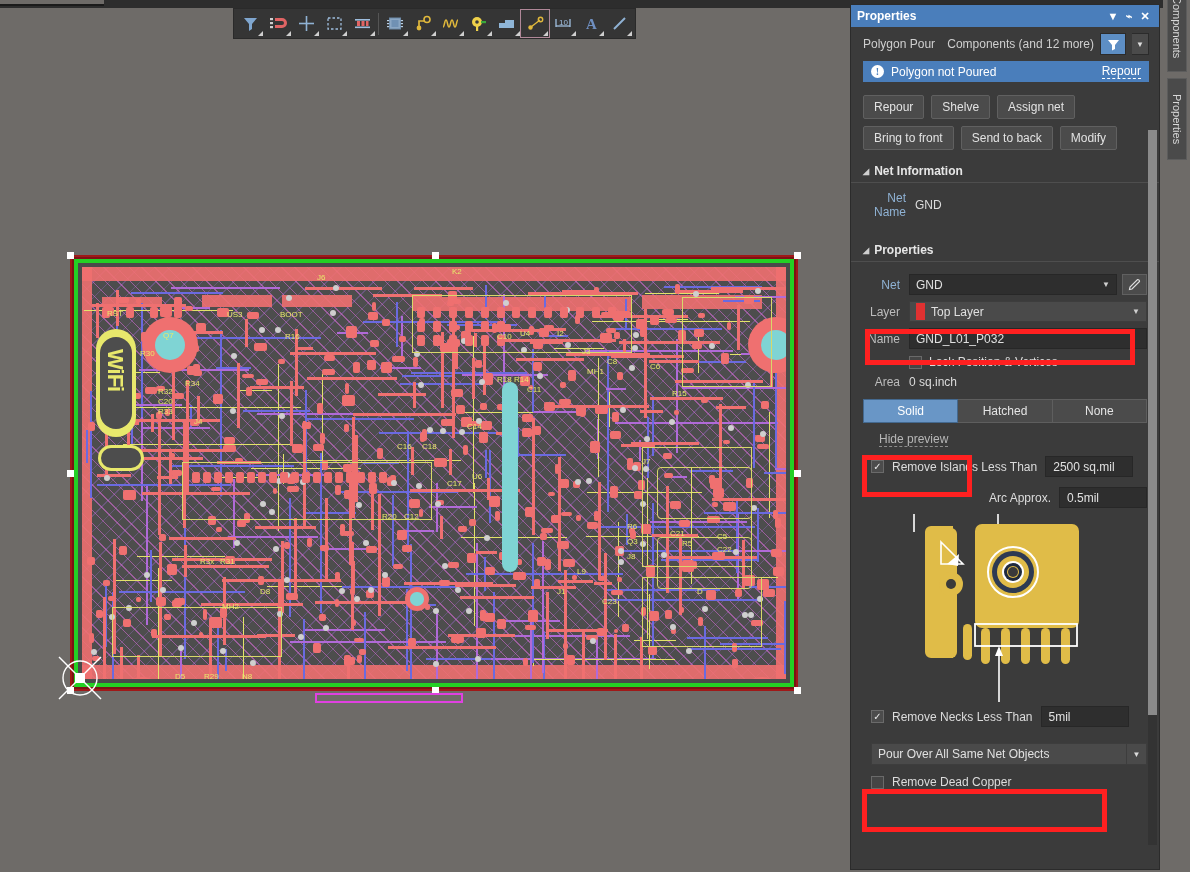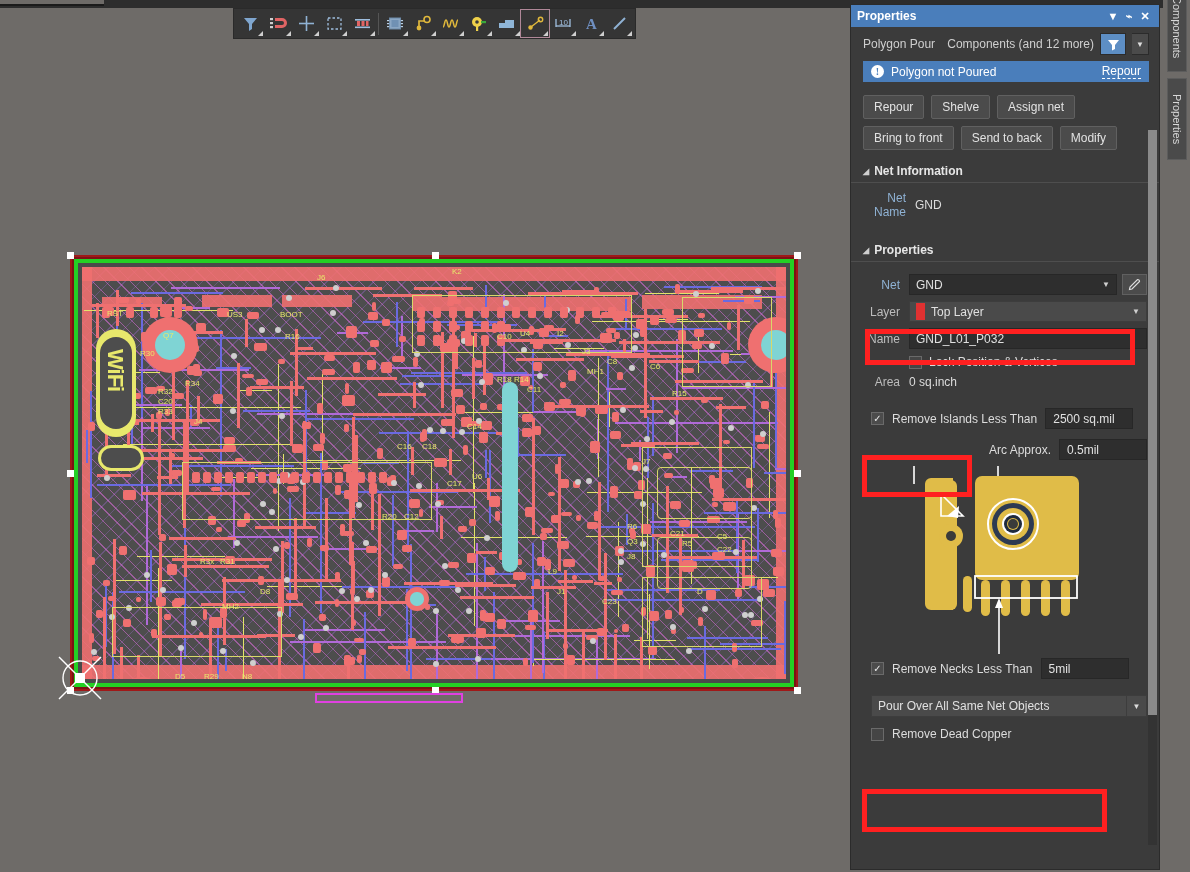--- a/index.html
+++ b/index.html
@@ -1055,21 +1055,21 @@
             <div class="silk" style="left:300px;top:245px">R20</div>
             <div class="silk" style="left:568px;top:95px">C6</div>
             <div class="silk" style="left:590px;top:122px">R15</div>
             <div class="silk" style="left:560px;top:190px">J7</div>
             <div class="silk" style="left:545px;top:255px">R6</div>
             <div class="silk" style="left:545px;top:270px">Q3</div>
             <div class="silk" style="left:600px;top:272px">R5</div>
             <div class="silk" style="left:635px;top:265px">C5</div>
             <div class="silk" style="left:635px;top:278px">C22</div>
             <div class="silk" style="left:615px;top:320px">D</div>
-            <div class="silk" style="left:466px;top:300px">L9</div>
+            <div class="silk" style="left:495px;top:300px">L9</div>
             <div class="silk" style="left:545px;top:285px">J8</div>
             <div class="silk" style="left:520px;top:330px">C23</div>
             <div class="silk" style="left:588px;top:262px">C21</div>
             <div class="silk" style="left:475px;top:320px">J1</div>
             <div class="silk" style="left:178px;top:320px">D8</div>
             <div class="silk" style="left:138px;top:290px">R31</div>
             <div class="silk" style="left:118px;top:290px">R3x</div>
             <div class="silk" style="left:93px;top:405px">D5</div>
             <div class="silk" style="left:122px;top:405px">R29</div>
             <div class="silk" style="left:160px;top:405px">N8</div>
@@ -1293,21 +1293,29 @@
           <span>Lock Position &amp; Vertices</span>
         </span>
       </div>
 
       <div class="prow" style="margin-bottom:2px">
         <span class="k grey">Area</span>
         <span style="font-size:12px;color:#dcdcdc">0 sq.inch</span>
       </div>
     </div>
 
-
+    <div class="segbar">
+      <div class="seg on">Solid</div>
+      <div class="seg">Hatched</div>
+      <div class="seg">None</div>
+    </div>
+
+    <div style="padding-left:8px">
+      <span class="hidepv">Hide preview</span>
+    </div>
 
     <div style="display:flex;align-items:center;gap:8px;margin:9px 12px 0 20px;">
       <span class="cb">✓</span>
       <span style="font-size:12px;color:#dcdcdc">Remove Islands Less Than</span>
       <span class="inline-field" style="width:88px">
         <span>2500 sq.mil</span>
       </span>
     </div>
 
     <div style="display:flex;align-items:center;gap:8px;margin:10px 12px 0 0;justify-content:flex-end;">

